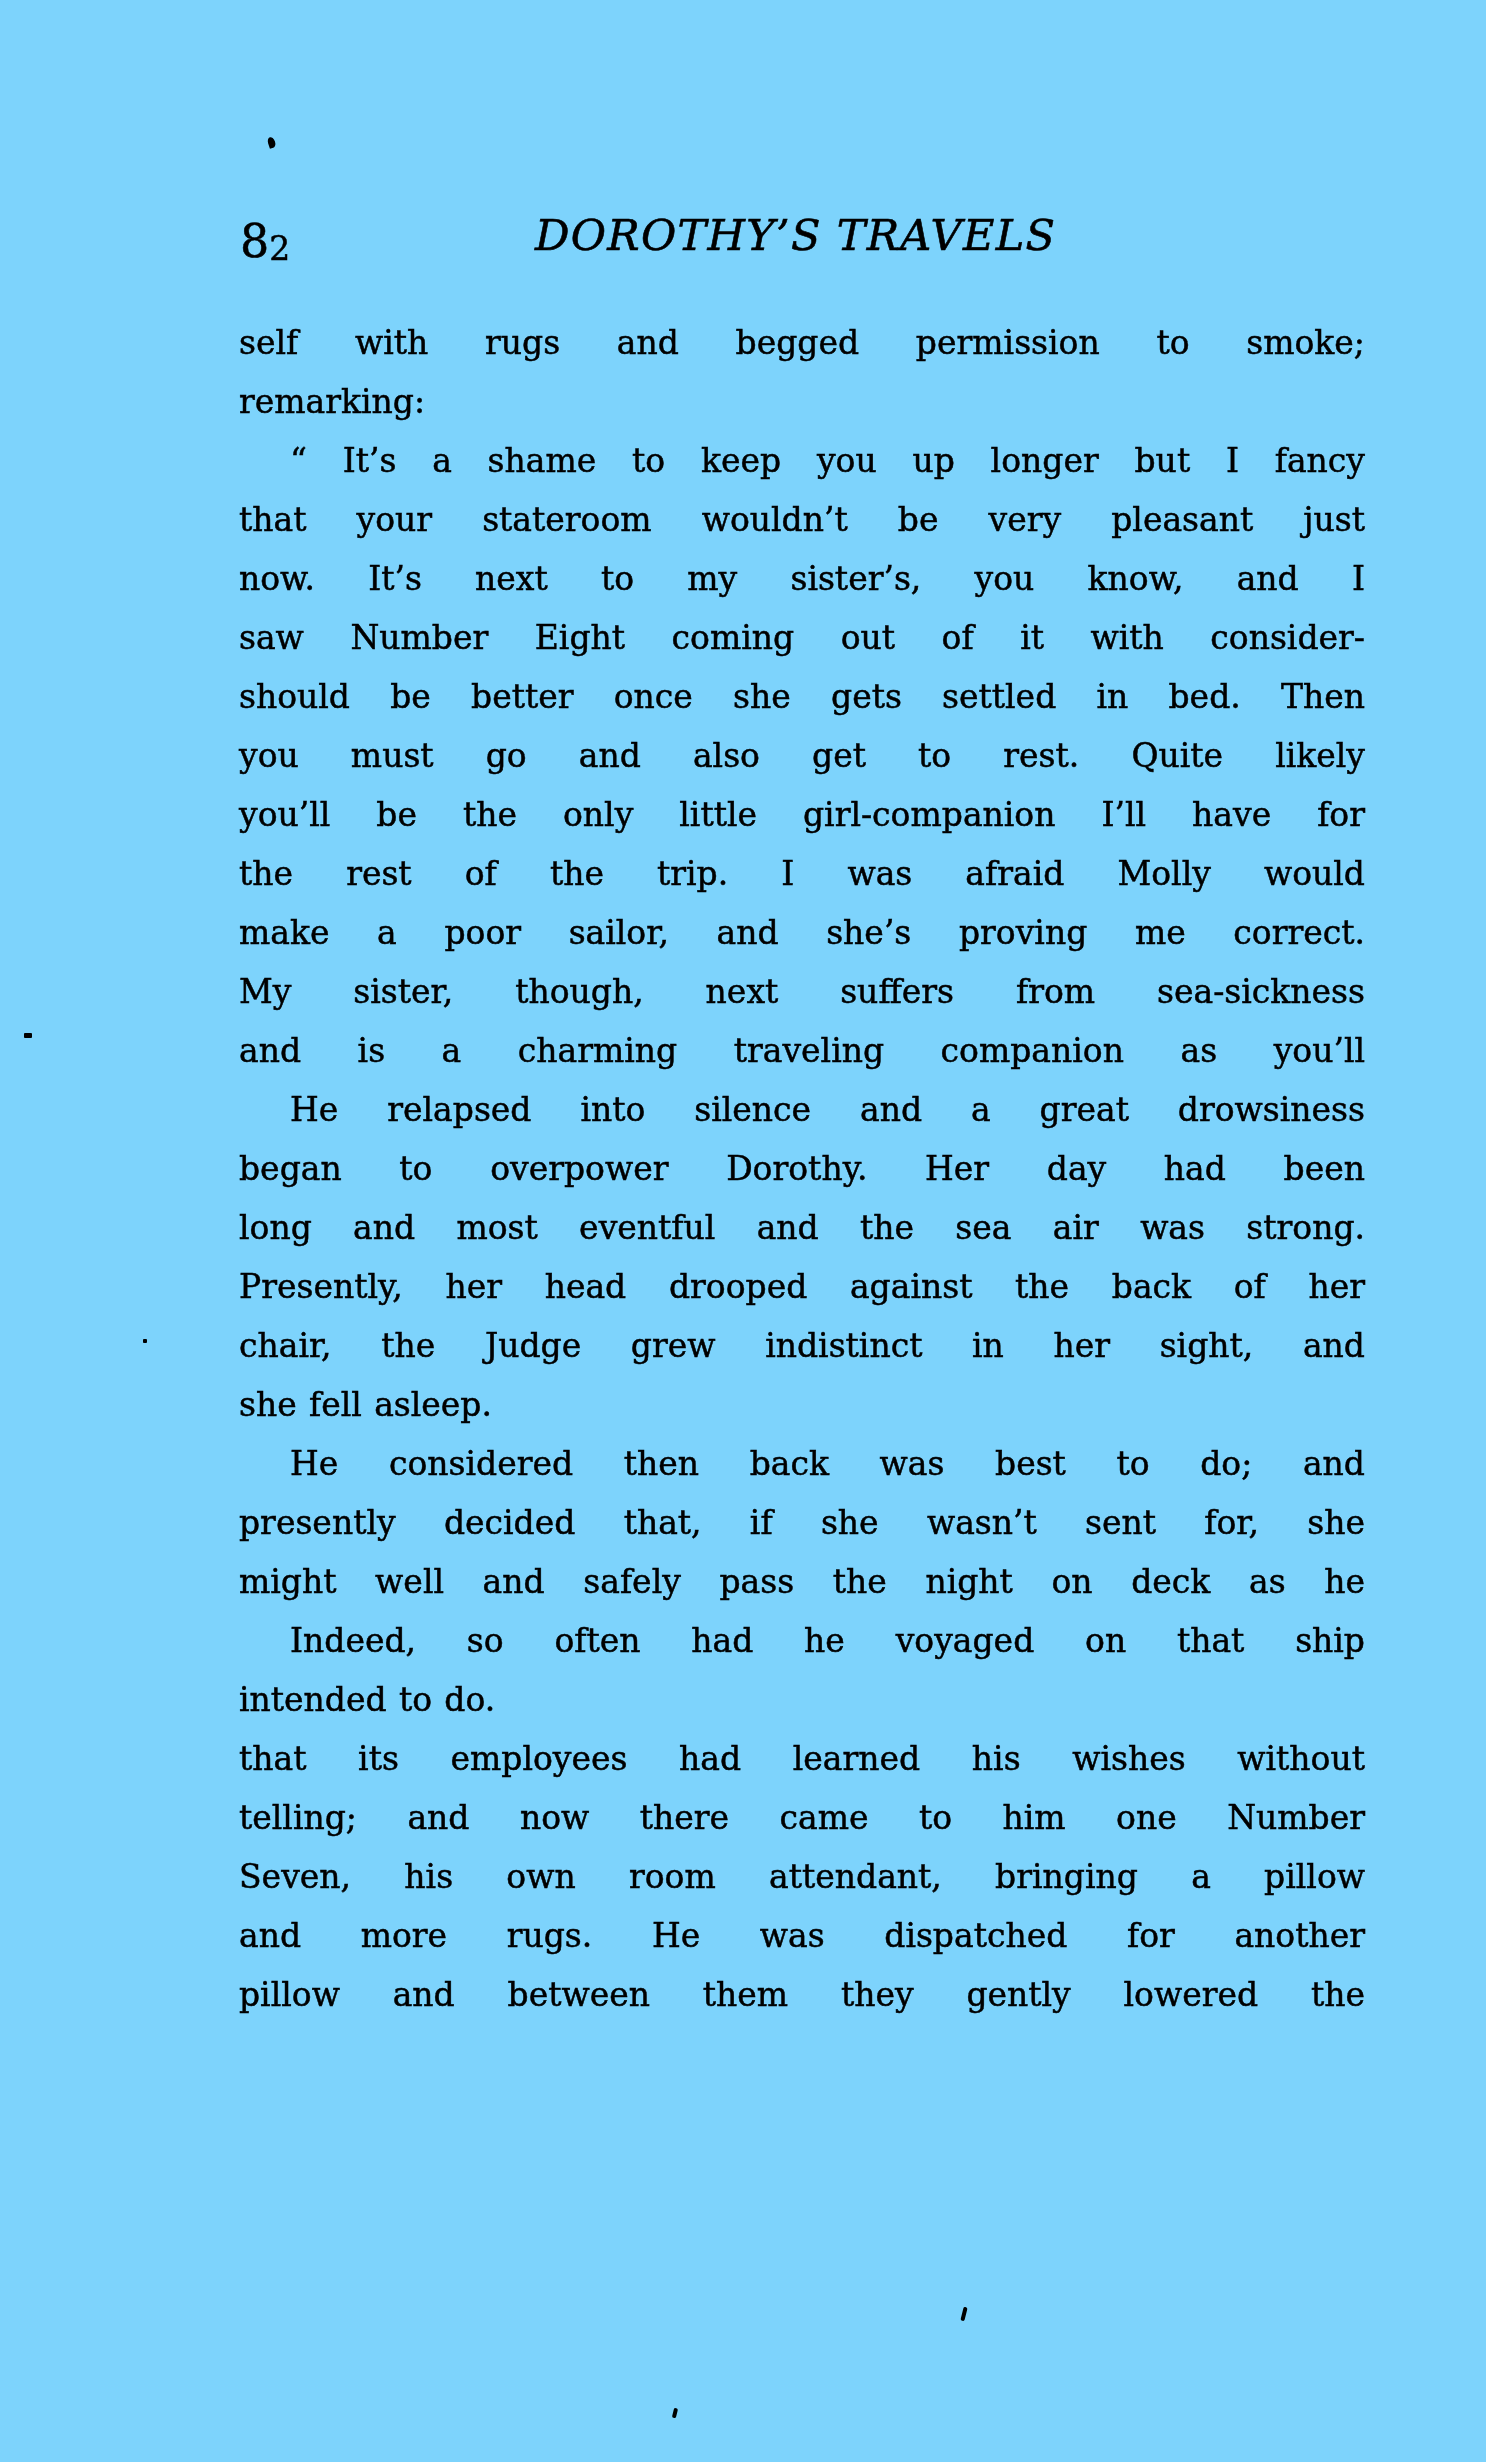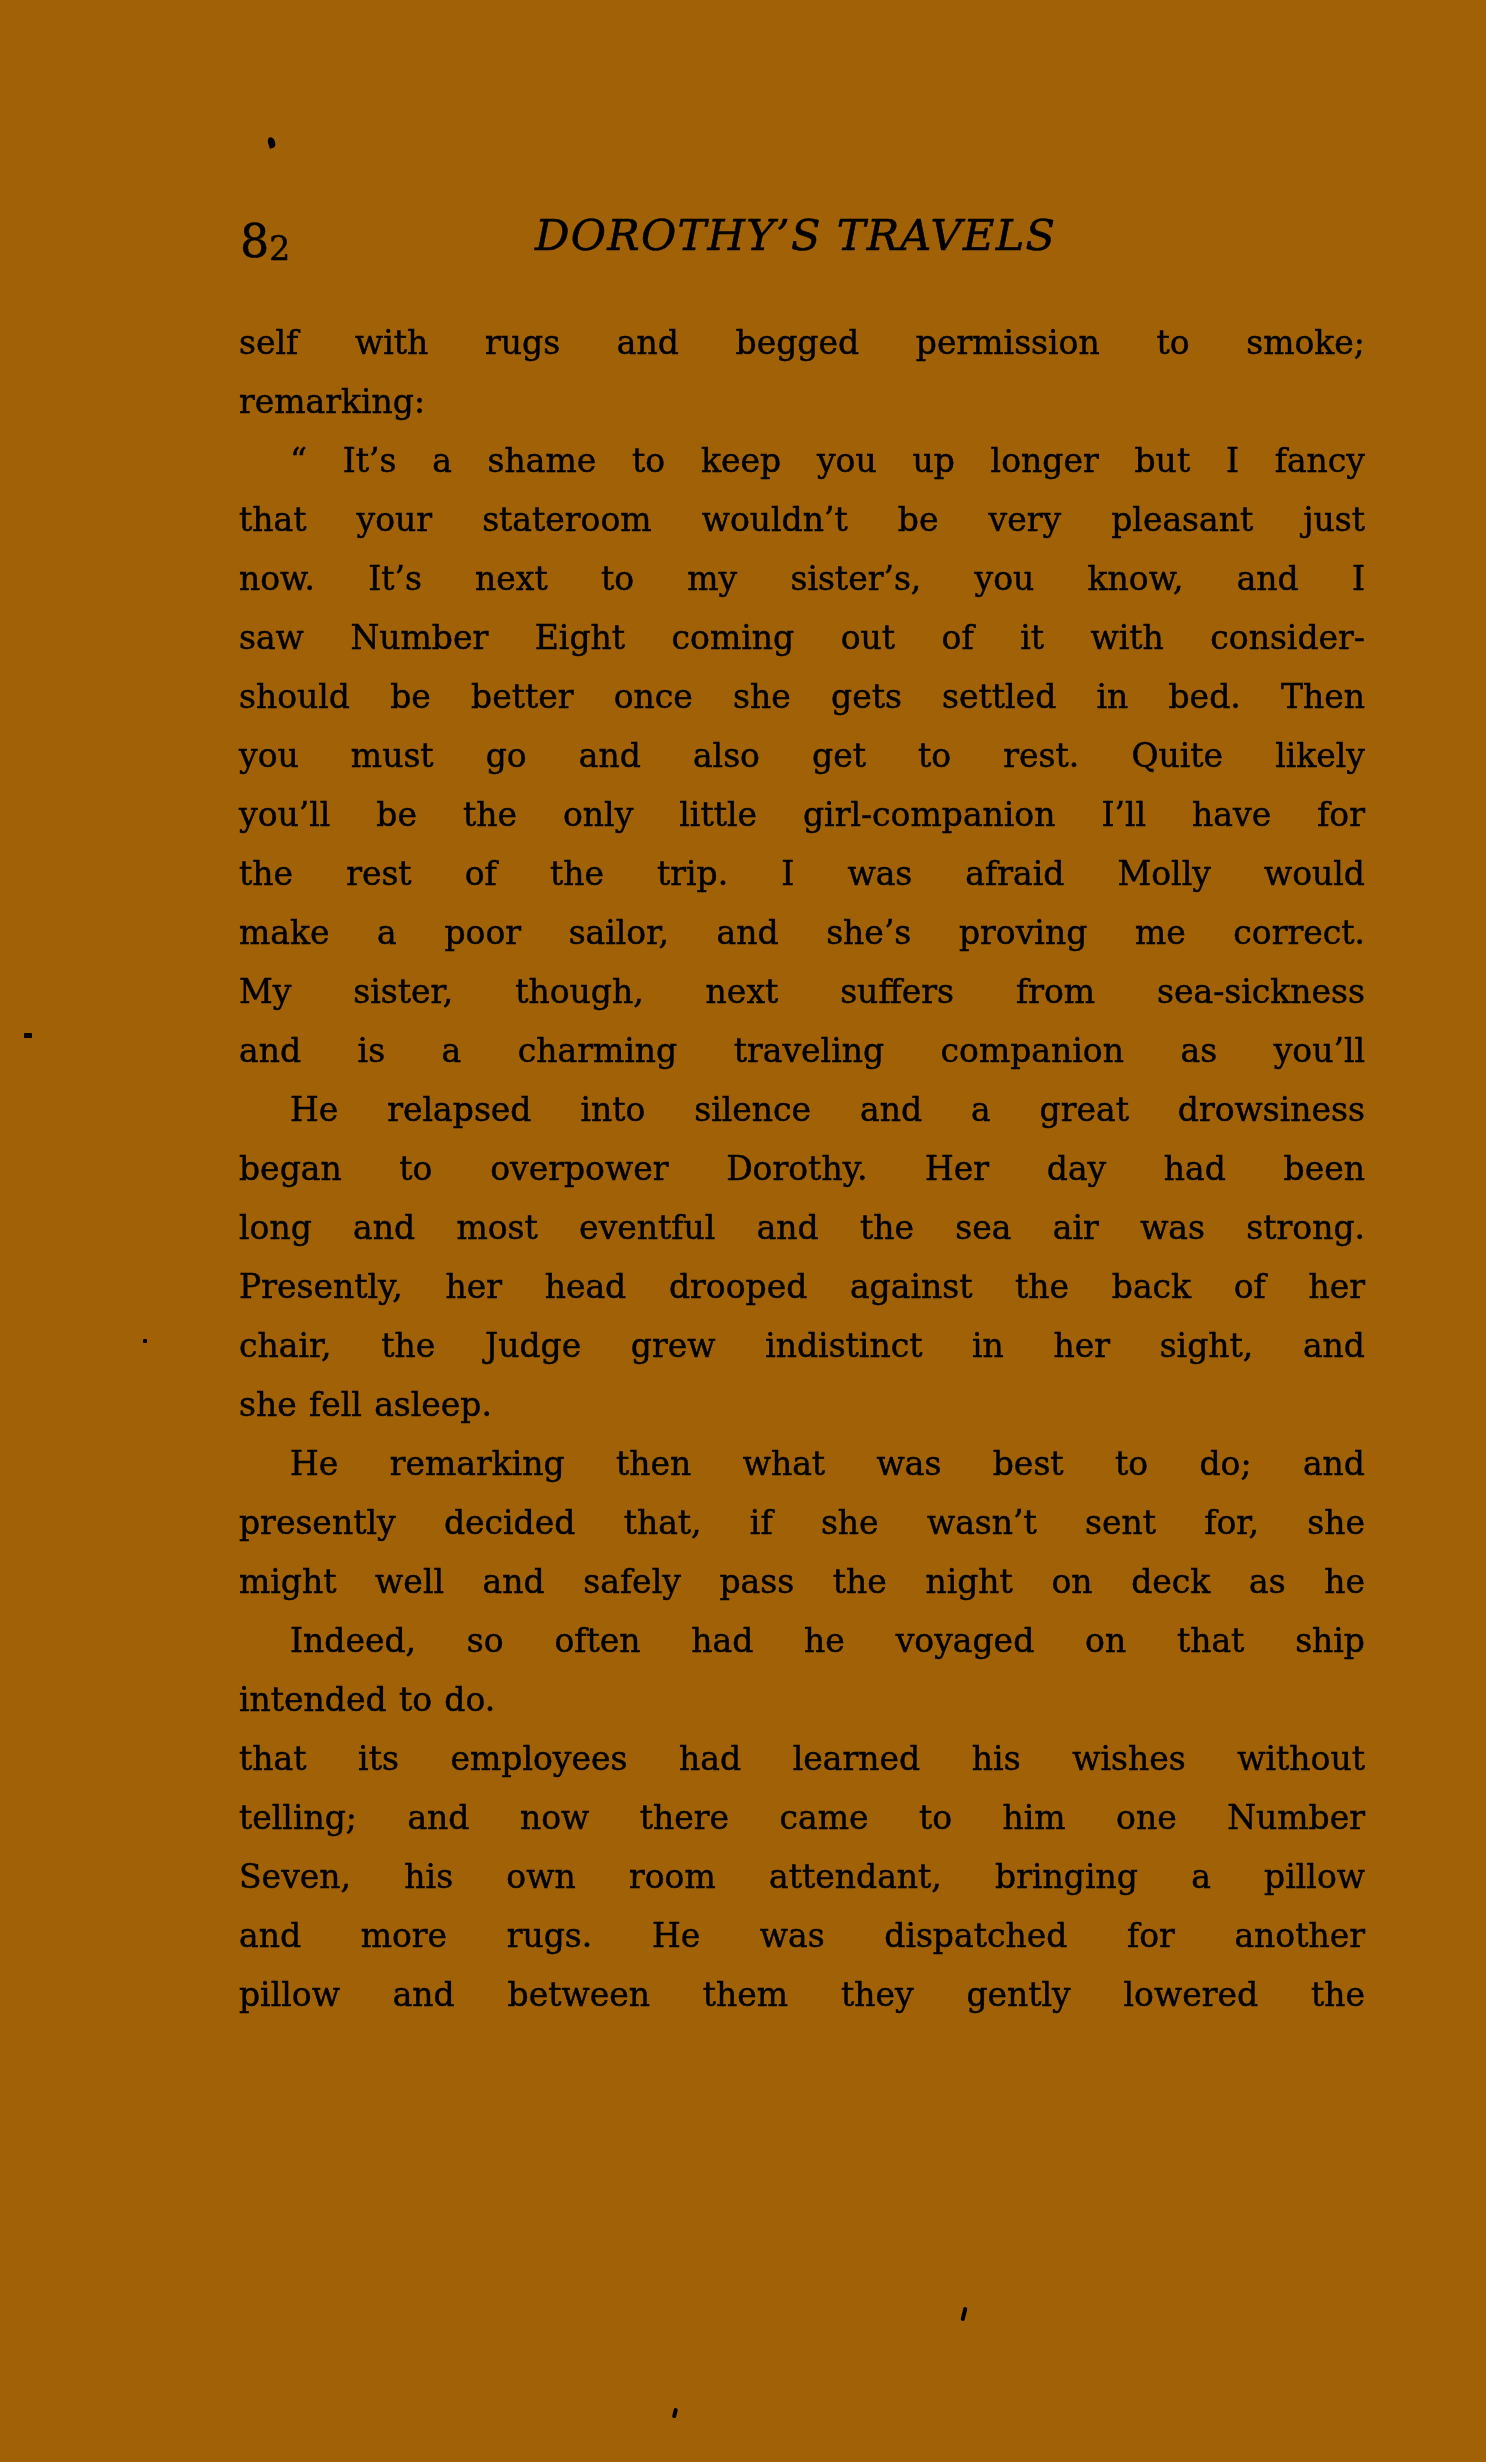--- a/index.html
+++ b/index.html
@@ -5,21 +5,21 @@
   html,body{margin:0;padding:0;}
   body{
     width:1487px;height:2462px;
     background:#ffffff;
     position:relative;
     font-family:"DejaVu Serif", serif;
     color:#000;
     overflow:hidden;
   }
   .page{
-    position:absolute;inset:0;background:#a16207;
+    position:absolute;inset:0;background:#7dd3fc;
   }
   
   .pagenum{
     position:absolute;left:240px;top:218px;
     white-space:nowrap;
     -webkit-text-stroke:0.5px #000;
   }
   .pn-big{font-size:46px;line-height:46px;}
   .pn-small{font-size:33px;line-height:33px;display:inline-block;transform:translateY(2.7px);}
   .running-title{
@@ -76,21 +76,21 @@
       <div class="line">the rest of the trip.  I was afraid Molly would</div>
       <div class="line">make a poor sailor, and she’s proving me correct.</div>
       <div class="line">My sister, though, next suffers from sea-sickness</div>
       <div class="line">and is a charming traveling companion as you’ll</div>
       <div class="line indent">He relapsed into silence and a great drowsiness</div>
       <div class="line">began to overpower Dorothy.  Her day had been</div>
       <div class="line">long and most eventful and the sea air was strong.</div>
       <div class="line">Presently, her head drooped against the back of her</div>
       <div class="line">chair, the Judge grew indistinct in her sight, and</div>
       <div class="line end">she fell asleep.</div>
-      <div class="line indent">He remarking then what was best to do; and</div>
+      <div class="line indent">He considered then back was best to do; and</div>
       <div class="line">presently decided that, if she wasn’t sent for, she</div>
       <div class="line">might well and safely pass the night on deck as he</div>
       <div class="line indent">Indeed, so often had he voyaged on that ship</div>
       <div class="line end">intended to do.</div>
       <div class="line">that its employees had learned his wishes without</div>
       <div class="line">telling; and now there came to him one Number</div>
       <div class="line">Seven, his own room attendant, bringing a pillow</div>
       <div class="line">and more rugs.  He was dispatched for another</div>
       <div class="line">pillow and between them they gently lowered the</div>
     </main>

